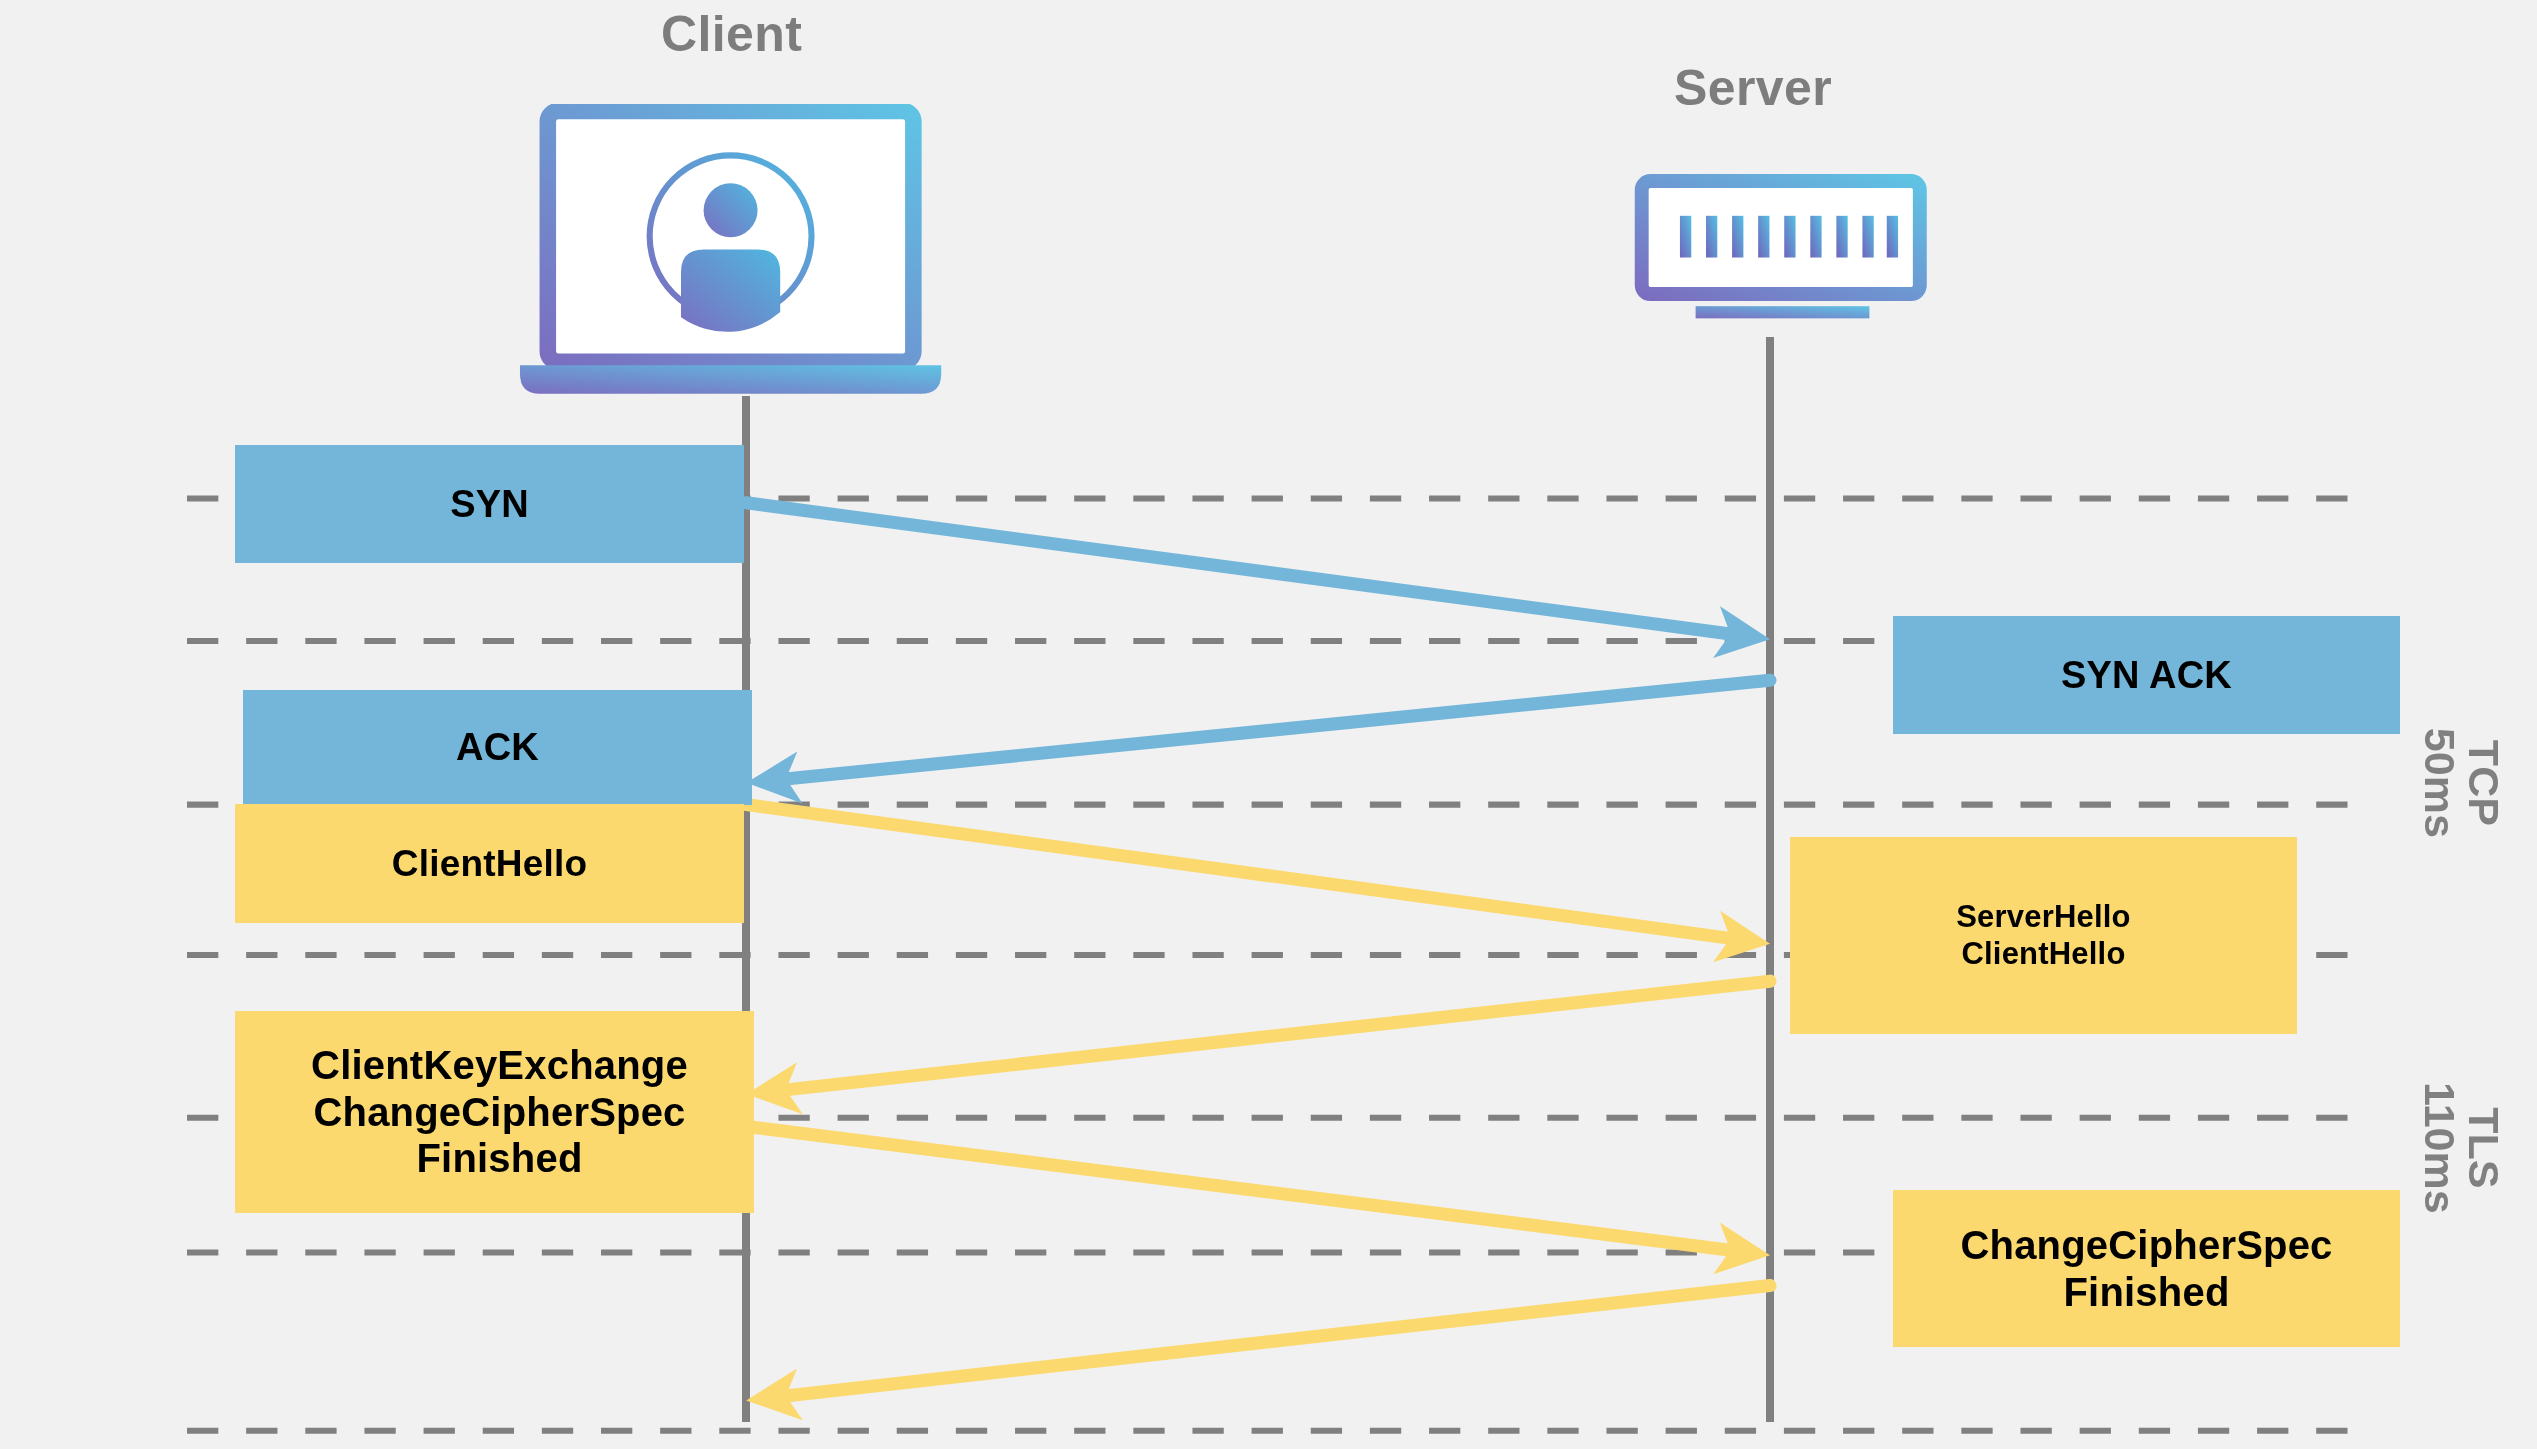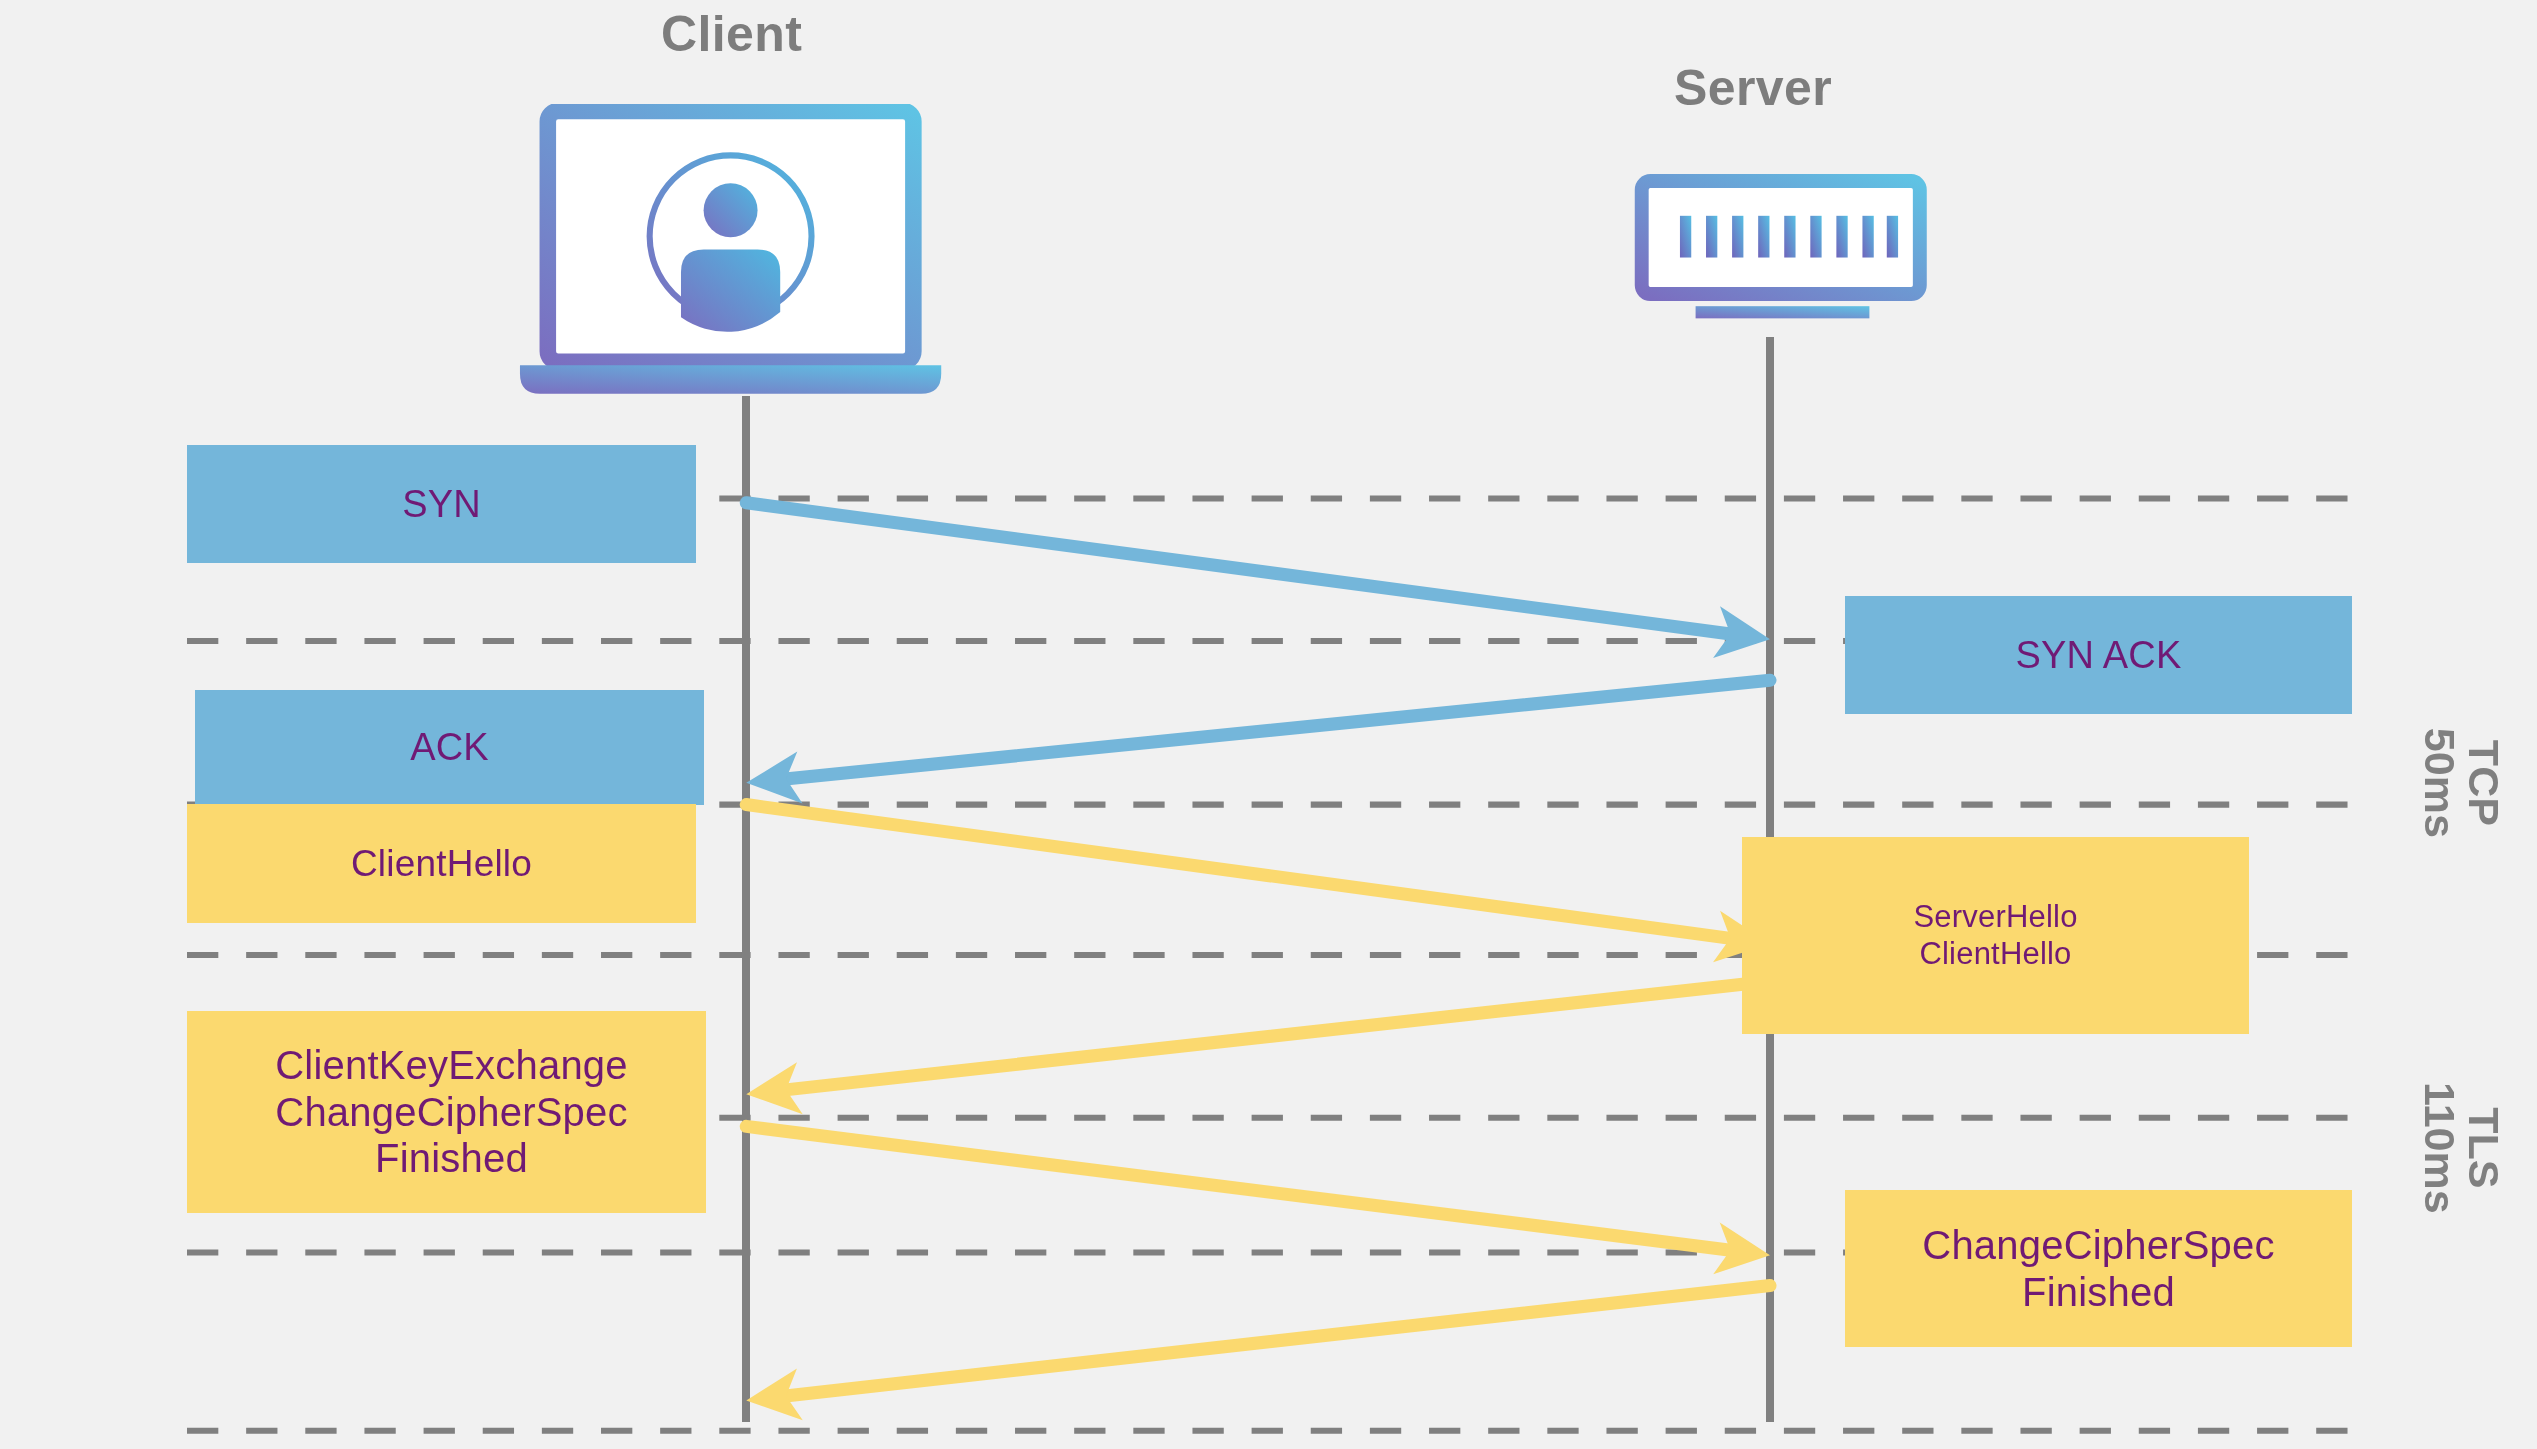--- a/index.html
+++ b/index.html
@@ -51,25 +51,26 @@
     pointer-events: none;
   }
 
   
   .msg-box {
     position: absolute;
     display: flex;
     flex-direction: column;
     align-items: center;
     justify-content: center;
-    color: #701a75;
-    font-weight: normal;
+    color: #000000;
+    font-weight: bold;
     text-align: center;
     line-height: 1.17;
     letter-spacing: 0.2px;
+    margin-left: 48px;
   }
   .msg-box .ln { display: block; white-space: nowrap; }
 
   
   .phase-label {
     position: absolute;
     color: #808080;
     font-weight: bold;
     font-size: 43px;
     line-height: 1.02;
@@ -176,21 +177,21 @@
           <line x1="2035" y1="1478" x2="905.7009575461033" y2="1604.6503599013715" stroke="#fbd96f" stroke-width="15" stroke-linecap="round"></line>
           <polygon points="858,1610 916.2702117687406,1573.2769497396237 903.7134176483489,1604.8732615721478 922.957261892026,1632.903146672253" fill="#fbd96f"></polygon>
         </g>
       </g>
   </svg>
 
   <div id="box-layer">
       <div class="msg-box" style="left: 187px; top: 445px; width: 509px; height: 118px; background: rgb(116, 182, 218); font-size: 38px;">
         <span class="ln">SYN</span>
       </div>
-      <div class="msg-box" style="left: 1845px; top: 596px; width: 507px; height: 118px; background: rgb(116, 182, 218); font-size: 38px;">
+      <div class="msg-box" style="left: 1845px; top: 616px; width: 507px; height: 118px; background: rgb(116, 182, 218); font-size: 38px;">
         <span class="ln">SYN ACK</span>
       </div>
       <div class="msg-box" style="left: 195px; top: 690px; width: 509px; height: 115px; background: rgb(116, 182, 218); font-size: 38px;">
         <span class="ln">ACK</span>
       </div>
       <div class="msg-box" style="left: 187px; top: 804px; width: 509px; height: 119px; background: rgb(251, 217, 111); font-size: 37px;">
         <span class="ln">ClientHello</span>
       </div>
       <div class="msg-box" style="left: 1742px; top: 837px; width: 507px; height: 197px; background: rgb(251, 217, 111); font-size: 31px;">
         <span class="ln">ServerHello</span>

